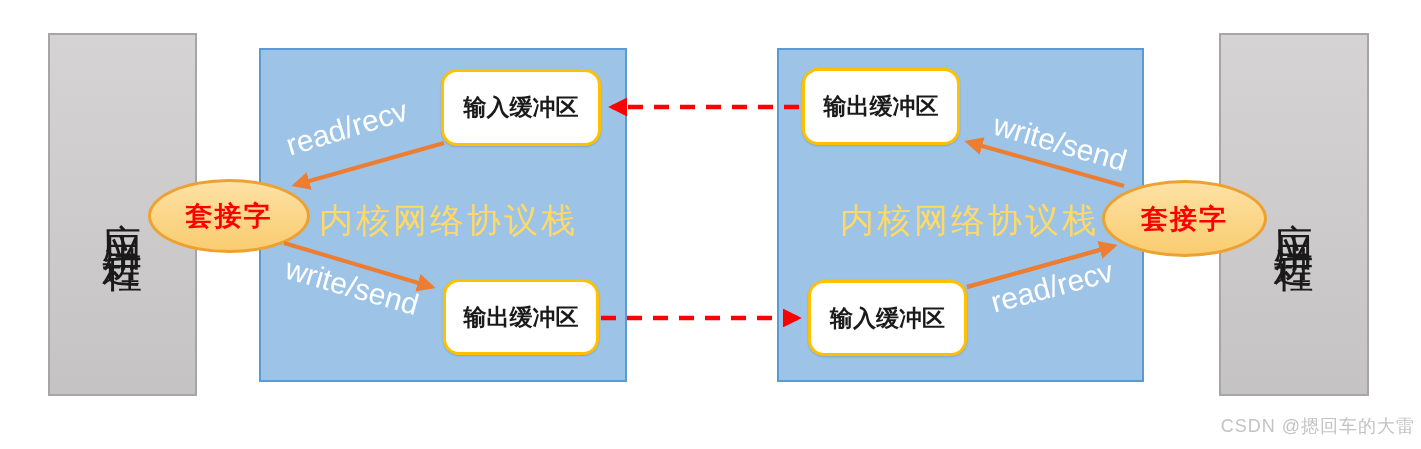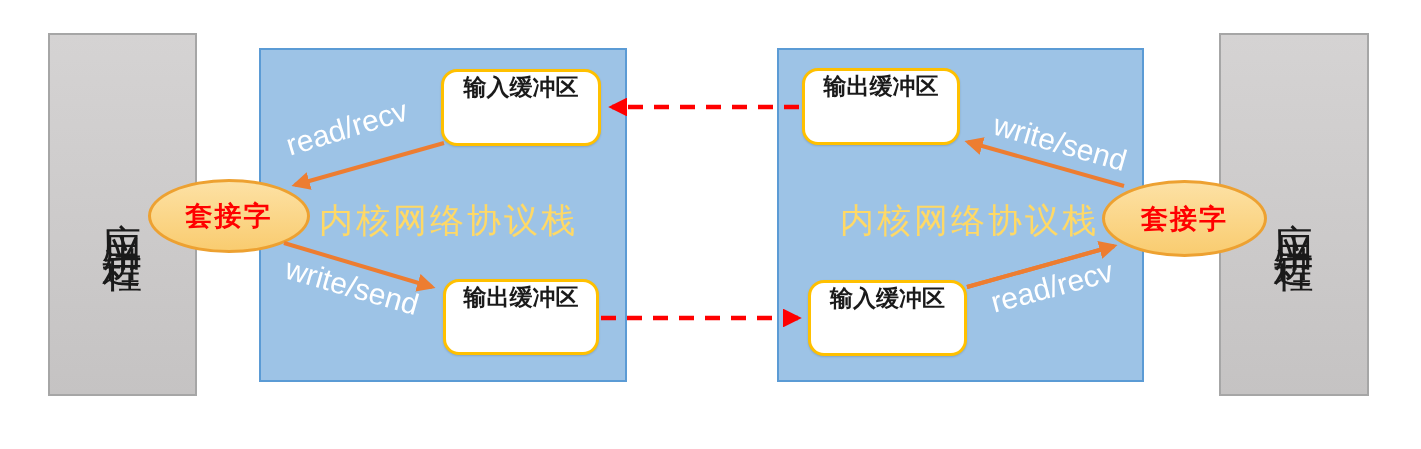--- a/index.html
+++ b/index.html
@@ -55,21 +55,21 @@
     letter-spacing:3px;
     white-space:nowrap;
     z-index:3;
     text-align:center;
   }
   .buffer-box{
     position:absolute;
     background:#FFFFFF;
     border:3px solid var(--buffer-border);
     border-radius:16px;
-    display:flex;justify-content:center;
+    display:flex;align-items:center;justify-content:center;
     font-size:23px;
     font-weight:600;
     color:var(--text-black);
     z-index:4;
     box-shadow:0 1px 2px rgba(0,0,0,0.15);
   }
   .socket-ellipse{
     position:absolute;
     background:linear-gradient(180deg,var(--socket-fill-top),var(--socket-fill-bottom));
     border:3px solid var(--socket-border);
@@ -175,14 +175,15 @@
     <line x1="799" y1="107" x2="612" y2="107" stroke="var(--arrow-red)" stroke-width="4.5" stroke-dasharray="15 11" marker-end="url(#head-red)"></line>
     <line x1="601" y1="318" x2="798" y2="318" stroke="var(--arrow-red)" stroke-width="4.5" stroke-dasharray="15 11" marker-end="url(#head-red)"></line>
   </svg>
 
   <div class="edge-label" style="left:347px;top:128px;transform:translate(-50%,-50%) rotate(-17deg);">read/recv</div>
   <div class="edge-label" style="left:352px;top:287px;transform:translate(-50%,-50%) rotate(16deg);">write/send</div>
   <div class="edge-label" style="left:1060px;top:143px;transform:translate(-50%,-50%) rotate(16deg);">write/send</div>
   <div class="edge-label" style="left:1052px;top:287px;transform:translate(-50%,-50%) rotate(-15deg);">read/recv</div>
 
 
+  <div class="watermark">CSDN @摁回车的大雷</div>
 
 </div>
 
 </body></html>

